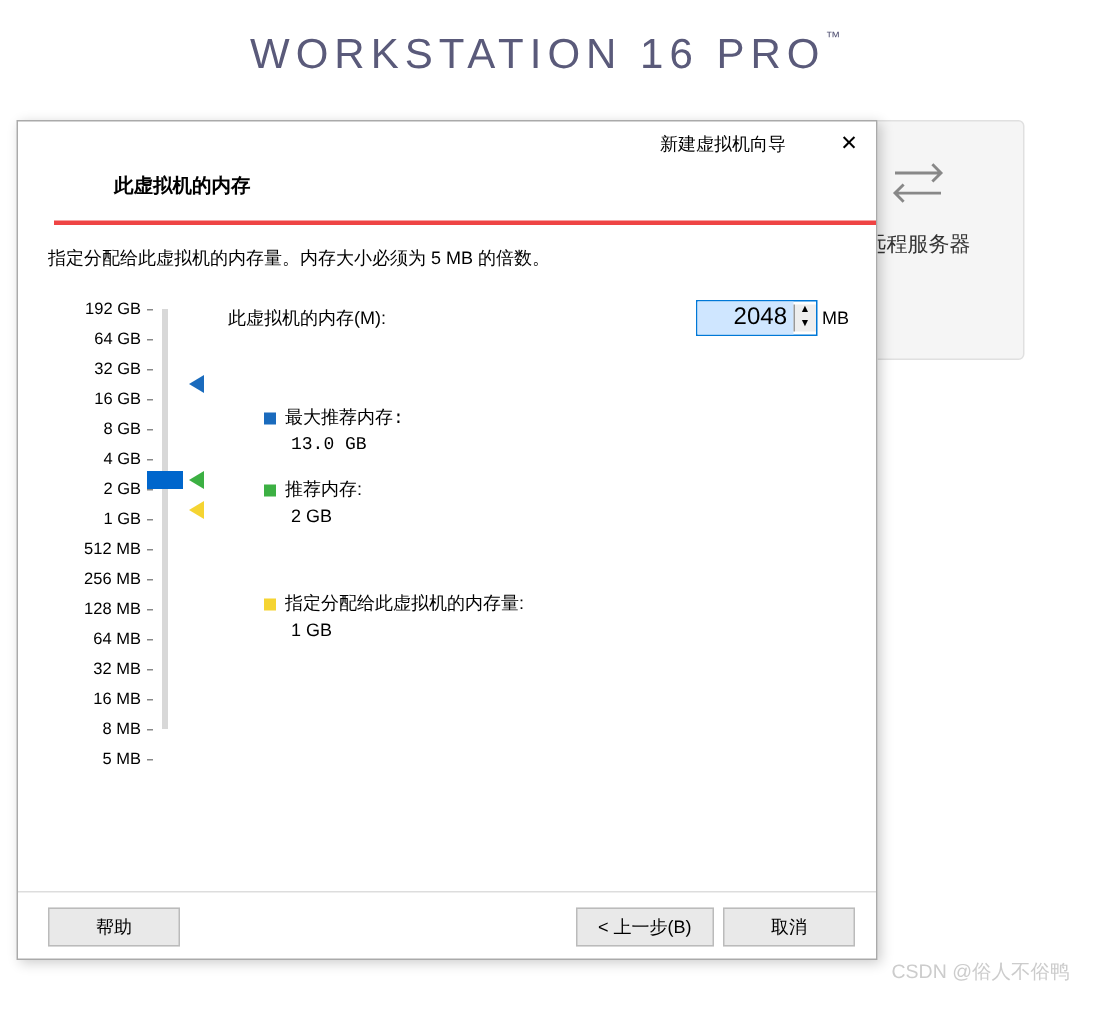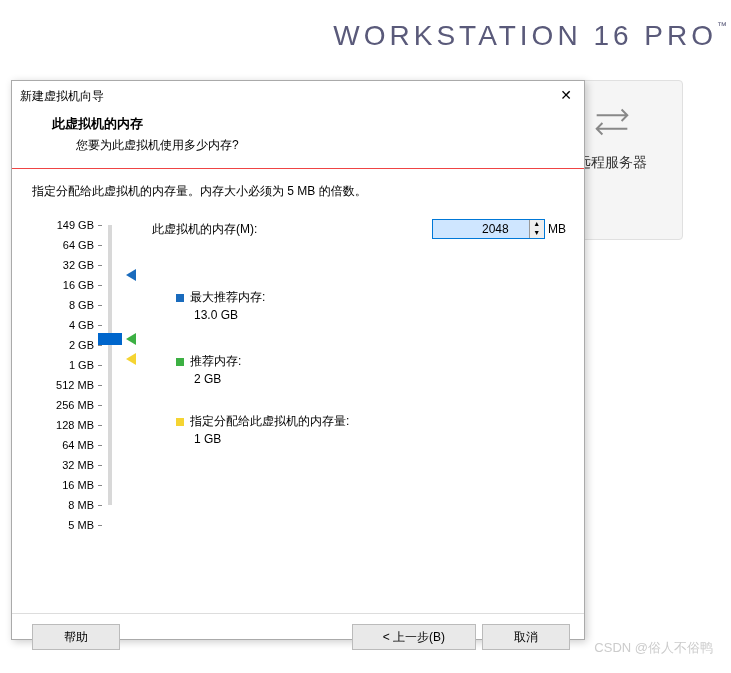--- a/index.html
+++ b/index.html
@@ -1,52 +1,52 @@
 <!DOCTYPE html>
 <html><head>
 <meta charset="utf-8">
 <style>
 body { margin:0; font-family:"Microsoft YaHei","Segoe UI",sans-serif; font-size:12px; background:#fff; width:731px; height:673px; position:relative; }
-.bg-title { text-align:right; font-size:28px; letter-spacing:4px; color:#5a5a7a; padding-top:20px; font-weight:300; }
+.bg-title { text-align:center; font-size:28px; letter-spacing:4px; color:#5a5a7a; padding-top:20px; font-weight:300; }
 .bg-title .tm { font-size:10px; vertical-align:top; }
 .bg-card { position:absolute; top:80px; right:48px; width:140px; height:140px; background:#f5f5f5; border:1px solid #e0e0e0; border-radius:4px; text-align:center; padding-top:18px; }
 .bg-card svg { width:46px; height:46px; stroke:#888; fill:none; stroke-width:2; }
 .bg-card .cap { font-size:14px; color:#333; margin-top:6px; }
 .dialog { position:absolute; left:11px; top:80px; width:572px; height:558px; background:#fff; border:1px solid #aaa; box-shadow:2px 2px 8px rgba(0,0,0,.2); }
-.titlebar { height:30px; line-height:30px; padding:0 8px; font-size:12px; display:flex; justify-content:space-between; align-items:center; }
+.titlebar { height:30px; line-height:30px; padding:0 8px; font-size:12px; display:flex; justify-content:flex-end; align-items:center;gap:32px; }
 .close { width:20px; height:20px; text-align:center; line-height:18px; cursor:pointer; font-size:14px; }
-.header { padding:4px 20px 14px 40px; border-bottom:1px solid #ef4444; }
+.header { padding:4px 20px 14px 40px; border-bottom:3px solid #ef4444;margin-left:24px; }
 .header .h1 { font-weight:bold; font-size:13px; }
 .header .h2 { padding-left:24px; margin-top:4px; }
 .body { padding:14px 20px 10px 20px; height:420px; position:relative; }
 .desc { margin-bottom:14px; }
 .scale { position:absolute; left:20px; top:46px; width:70px; }
 .tick { height:20px; line-height:20px; text-align:right; padding-right:8px; font-size:11px; position:relative; }
 .tick::after { content:""; position:absolute; right:0; top:10px; width:4px; height:1px; background:#888; }
 .rail { position:absolute; left:96px; top:56px; width:4px; height:280px; background:#d8d8d8; }
 .slider { position:absolute; left:86px; top:164px; width:24px; height:12px; background:#0066cc; }
 .mark { position:absolute; left:114px; width:0; height:0; border-top:6px solid transparent; border-bottom:6px solid transparent; }
 .m-blue { border-right:10px solid #1a6bbd; top:100px; }
 .m-green { border-right:10px solid #3cb043; top:164px; }
 .m-yellow { border-right:10px solid #f5d432; top:184px; }
 .memrow { position:absolute; left:140px; top:50px; right:18px; display:flex; align-items:center; }
 .memrow .lab { flex:1; }
 .spin { display:flex; align-items:center; border:1px solid #0078d7; background:#fff; }
-.spin input { width:56px; border:none; text-align:right; padding:2px 20px; font-size:12px; background:#cfe6ff; outline:none; }
+.spin input { width:56px; border:none; text-align:right; padding:2px 4px; font-size:16px; background:#cfe6ff; outline:none; }
 .spin .arrows { width:14px; display:flex; flex-direction:column; border-left:1px solid #999; }
 .spin .arrows span { height:9px; font-size:7px; line-height:7px; text-align:center; cursor:pointer; background:#eee; }
 .leg { position:absolute; left:164px; font-size:12px; }
 .leg .sq { display:inline-block; width:8px; height:8px; margin-right:6px; vertical-align:middle; }
 .leg .val { padding-left:18px; margin-top:2px; }
-.leg1 { top:120px; } .leg1 .sq{background:#1a6bbd;}
-.leg2 { top:184px; } .leg2 .sq{background:#3cb043;}
+.leg1 { top:120px;font-family:Liberation Mono, monospace; } .leg1 .sq{background:#1a6bbd;}
+.leg2 { top:168px; } .leg2 .sq{background:#3cb043;}
 .leg3 { top:244px; } .leg3 .sq{background:#f5d432;}
 .footer { border-top:1px solid #ddd; padding:10px 14px; display:flex; align-items:center; }
 .footer .spacer { flex:1; }
-button { font-family:inherit; font-size:12px; height:26px; padding:0 30px; background:#e9e9e9; border:1px solid #bbb; cursor:pointer; margin-left:6px; min-width:88px; }
+button { font-family:inherit; font-size:12px; height:26px; padding:0 14px; background:#e9e9e9; border:1px solid #bbb; cursor:pointer; margin-left:6px; min-width:88px; }
 button.primary { border:1px solid #0078d7; background:#fff; }
 .wm { position:absolute; right:18px; bottom:16px; color:#ccc; font-size:13px; }
 </style>
 </head>
 <body>
 
 <div class="bg-title">
   <span>WORKSTATION 16 PRO</span><span class="tm">™</span>
 </div>
 
@@ -59,27 +59,26 @@
   <div class="cap">远程服务器</div>
 </div>
 
 <div class="dialog">
   <div class="titlebar">
     <span>新建虚拟机向导</span>
     <span class="close">✕</span>
   </div>
   <div class="header">
     <div class="h1">此虚拟机的内存</div>
-    <div class="h2">您要为此虚拟机使用多少内存?</div>
   </div>
   <div class="body">
     <div class="desc">指定分配给此虚拟机的内存量。内存大小必须为 5 MB 的倍数。</div>
 
     <div class="scale" id="scale">
-        <div class="tick">149 GB</div>
+        <div class="tick">192 GB</div>
         <div class="tick">64 GB</div>
         <div class="tick">32 GB</div>
         <div class="tick">16 GB</div>
         <div class="tick">8 GB</div>
         <div class="tick">4 GB</div>
         <div class="tick">2 GB</div>
         <div class="tick">1 GB</div>
         <div class="tick">512 MB</div>
         <div class="tick">256 MB</div>
         <div class="tick">128 MB</div>

